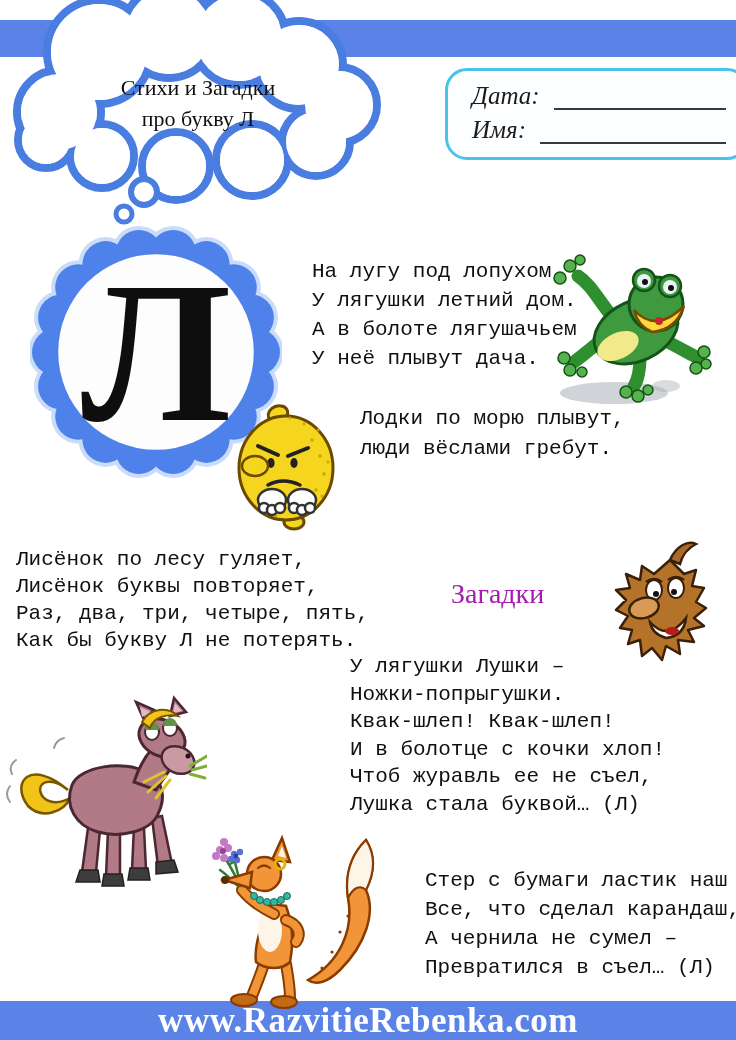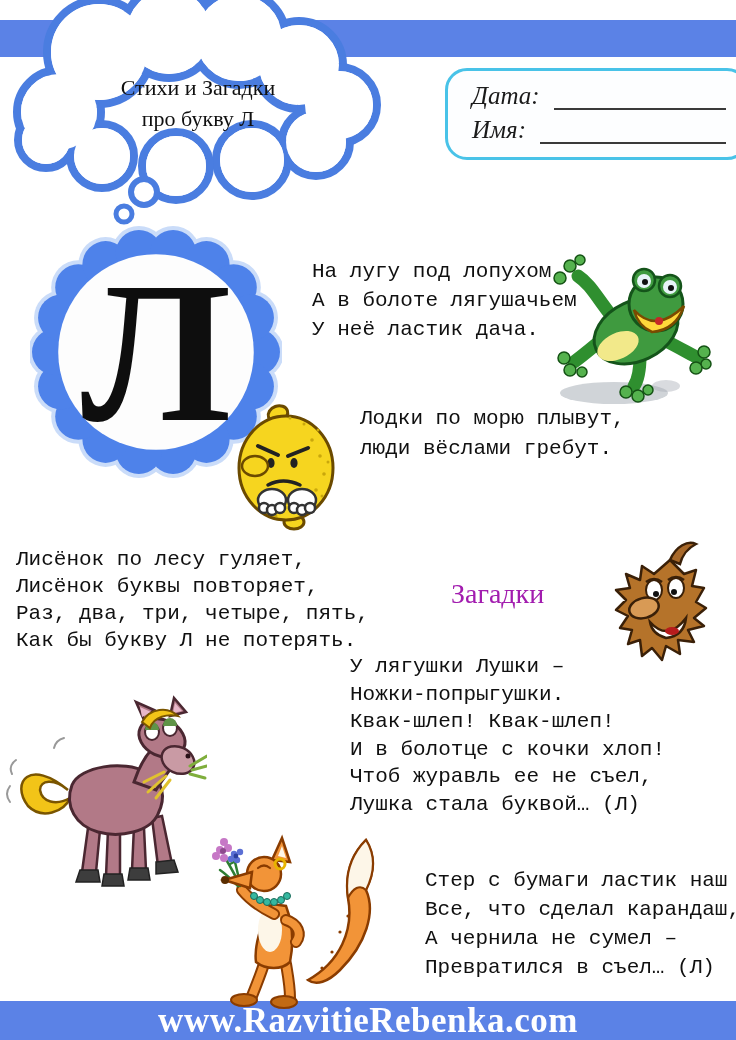--- a/index.html
+++ b/index.html
@@ -132,22 +132,23 @@
           <circle cx="202" cy="61" r="23"></circle>
           <circle cx="219" cy="91" r="23"></circle>
       </g>
       <circle cx="125" cy="125" r="97" fill="#fdfdfd"></circle>
       <text x="125" y="192" text-anchor="middle" font-family="Liberation Serif, serif" font-weight="bold" font-size="200" fill="#0e0e0e">Л</text>
     </svg>
   </div>
 
   <div class="poem" id="poem-1">
     <div class="line">На лугу под лопухом</div>
+    <div class="line">У лягушки летний дом.</div>
     <div class="line">А в болоте лягушачьем</div>
-    <div class="line">У неё ластик дача.</div>
+    <div class="line">У неё плывут дача.</div>
   </div>
 
   <div class="illo" id="frog">
     <svg width="168" height="172" viewBox="0 0 168 172">
       <ellipse cx="66" cy="157" rx="54" ry="11" fill="#aab0b8" opacity="0.55"></ellipse>
       <ellipse cx="118" cy="150" rx="14" ry="6" fill="#aab0b8" opacity="0.45"></ellipse>
       <g stroke="#2f8f2f" stroke-width="13" fill="none" stroke-linecap="round">
         <path d="M62,78 C48,60 42,48 30,40"></path>
         <path d="M58,100 C44,112 34,120 26,126"></path>
         <path d="M92,120 C92,134 90,144 86,150"></path>

